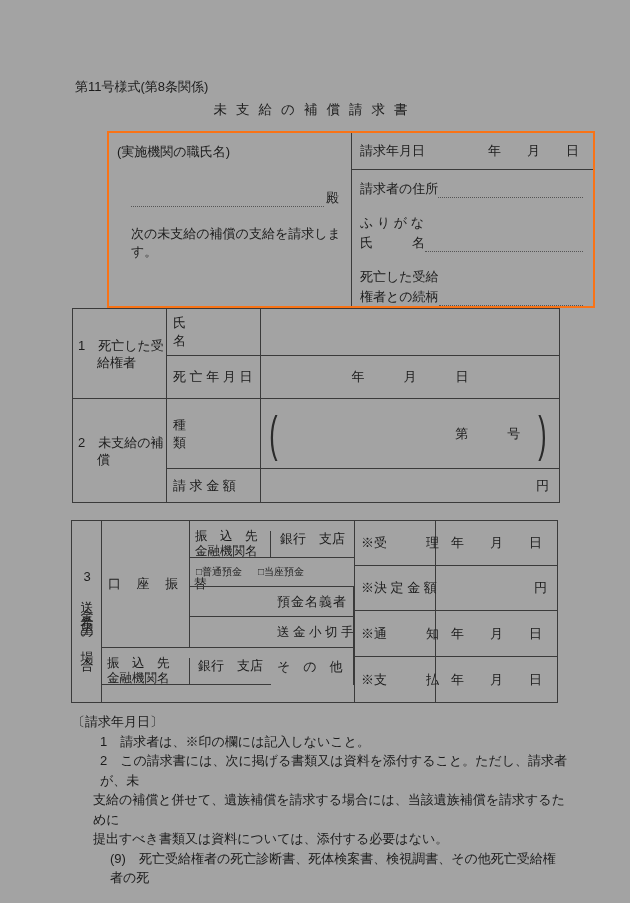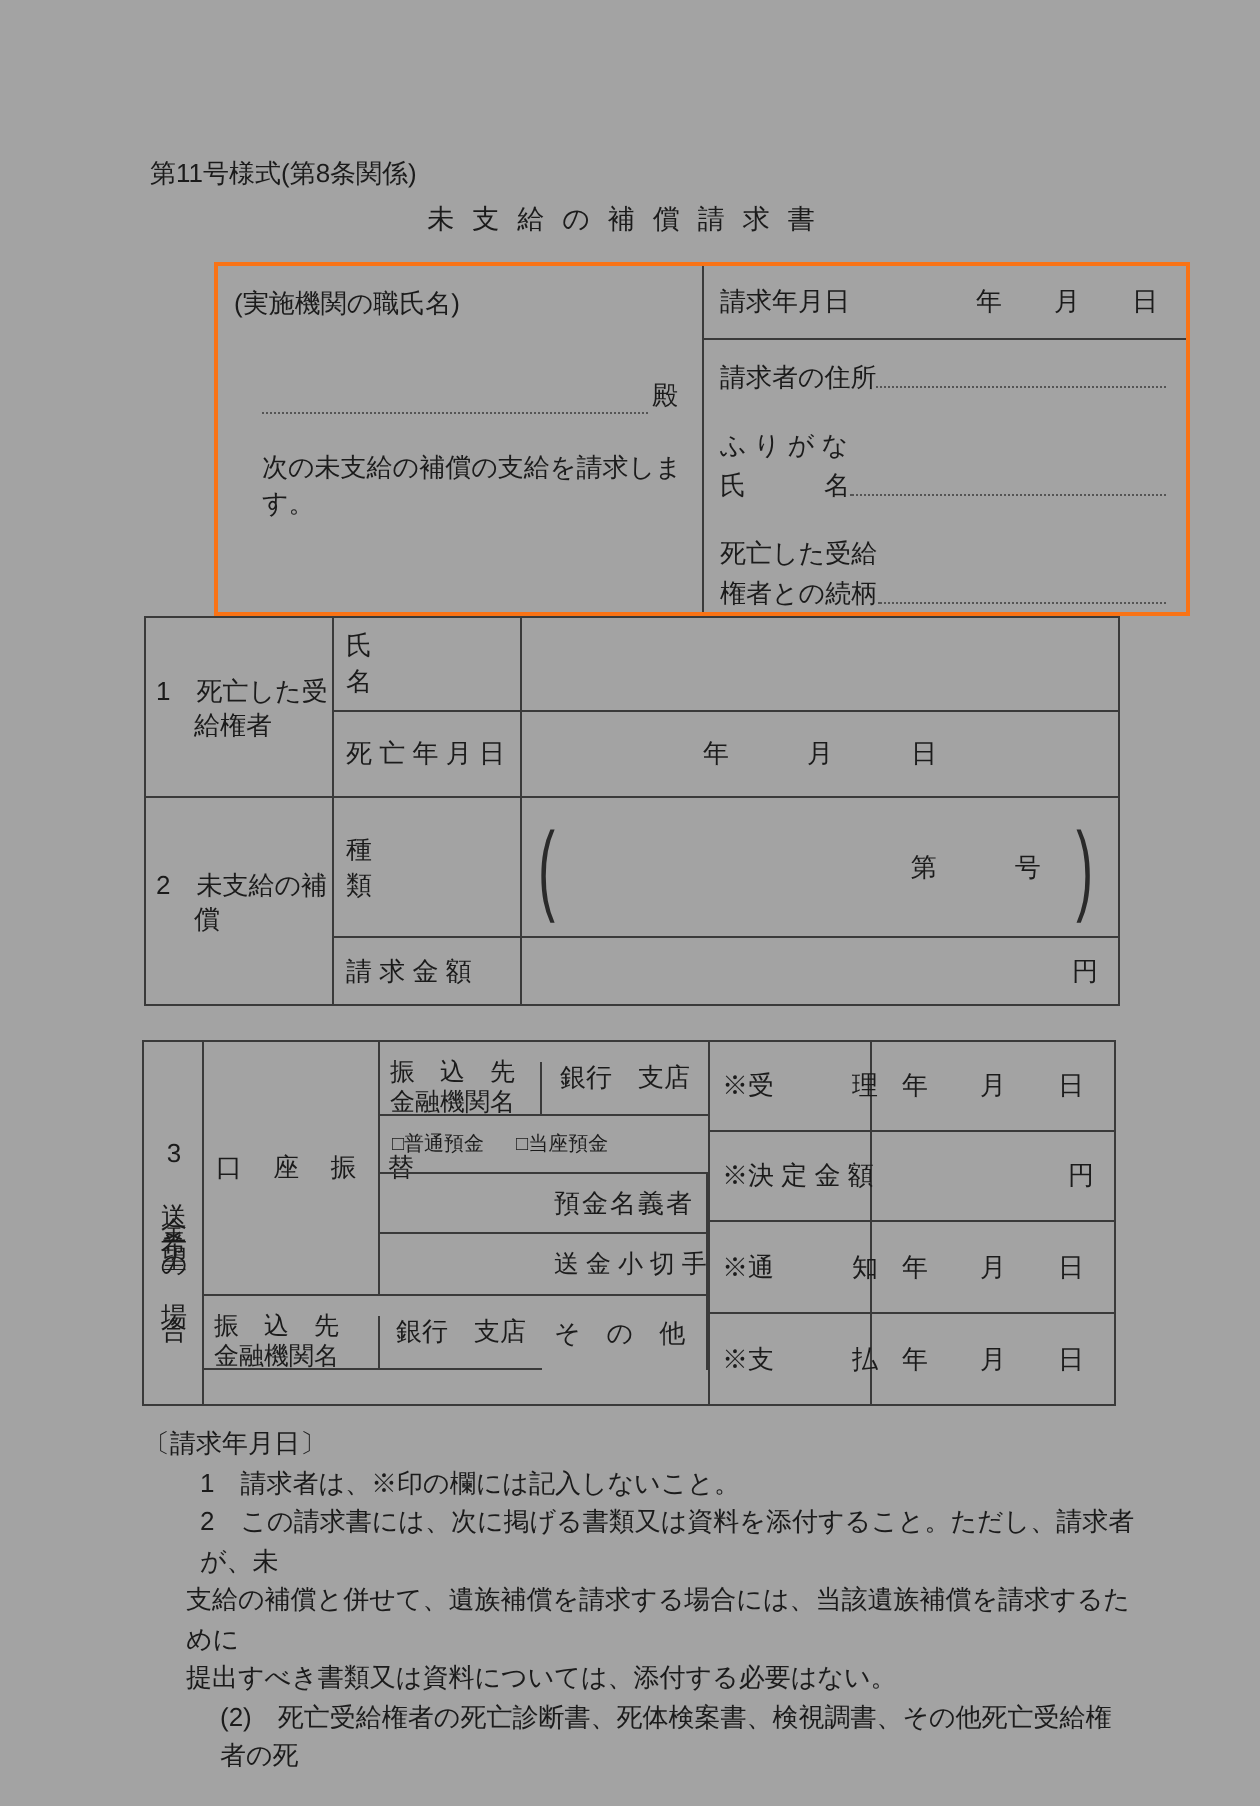--- a/index.html
+++ b/index.html
@@ -27,21 +27,21 @@
         border:2px solid #f97316; display:flex;margin-left:24px; }
   .t1-left { width:243px; border-right:1px solid #3a3a3a; position:relative; }
   .agency-label { position:absolute; left:8px; top:10px; }
   .dono-row { position:absolute; left:22px; right:12px; top:56px; display:flex; align-items:flex-end; }
   .dono-row span:last-child { margin-left:2px; }
   .claim-sentence { position:absolute; left:22px; top:92px; }
   .t1-right { flex:1 1 auto; display:flex; flex-direction:column; }
   .t1r-row1 { height:39px; border-bottom:1px solid #3a3a3a; display:flex;
               align-items:center; justify-content:space-between; padding:0 14px 0 8px; }
   .t1r-rest { flex:1; padding:10px 10px 0 8px; }
-  .fill-row { display:flex; align-items:flex-start; }
+  .fill-row { display:flex; align-items:flex-end; }
   .fill-row > span:first-child { white-space:nowrap; }
   .mt16 { margin-top:16px; } .mt2 { margin-top:2px; }
 
   
   .t2 { position:absolute; left:72px; top:308px; width:488px;
         border:1px solid #3a3a3a; display:grid;
         grid-template-columns:94px 94px 1fr;
         grid-template-rows:47px 43px 70px 33px; }
   .sec-label { display:flex; flex-direction:column; justify-content:center; padding-left:5px; line-height:17px; }
   .sec-label .indent { padding-left:19px; }
@@ -184,16 +184,16 @@
       <div class="cell center">年　　月　　日</div>
     </div>
   </div>
 
   <div class="notes">
     <div>〔請求年月日〕</div>
     <div class="ind28">1　請求者は、※印の欄には記入しないこと。</div>
     <div class="ind28">2　この請求書には、次に掲げる書類又は資料を添付すること。ただし、請求者が、未</div>
     <div class="ind21">支給の補償と併せて、遺族補償を請求する場合には、当該遺族補償を請求するために</div>
     <div class="ind21">提出すべき書類又は資料については、添付する必要はない。</div>
-    <div class="ind38">(2)　死亡受給権者の死亡診断書、死体検案書、検視調書、その他死亡受給権者の死</div>
+    <div class="ind38">(9)　死亡受給権者の死亡診断書、死体検案書、検視調書、その他死亡受給権者の死</div>
   </div>
 
 </div>
 
 </body></html>

